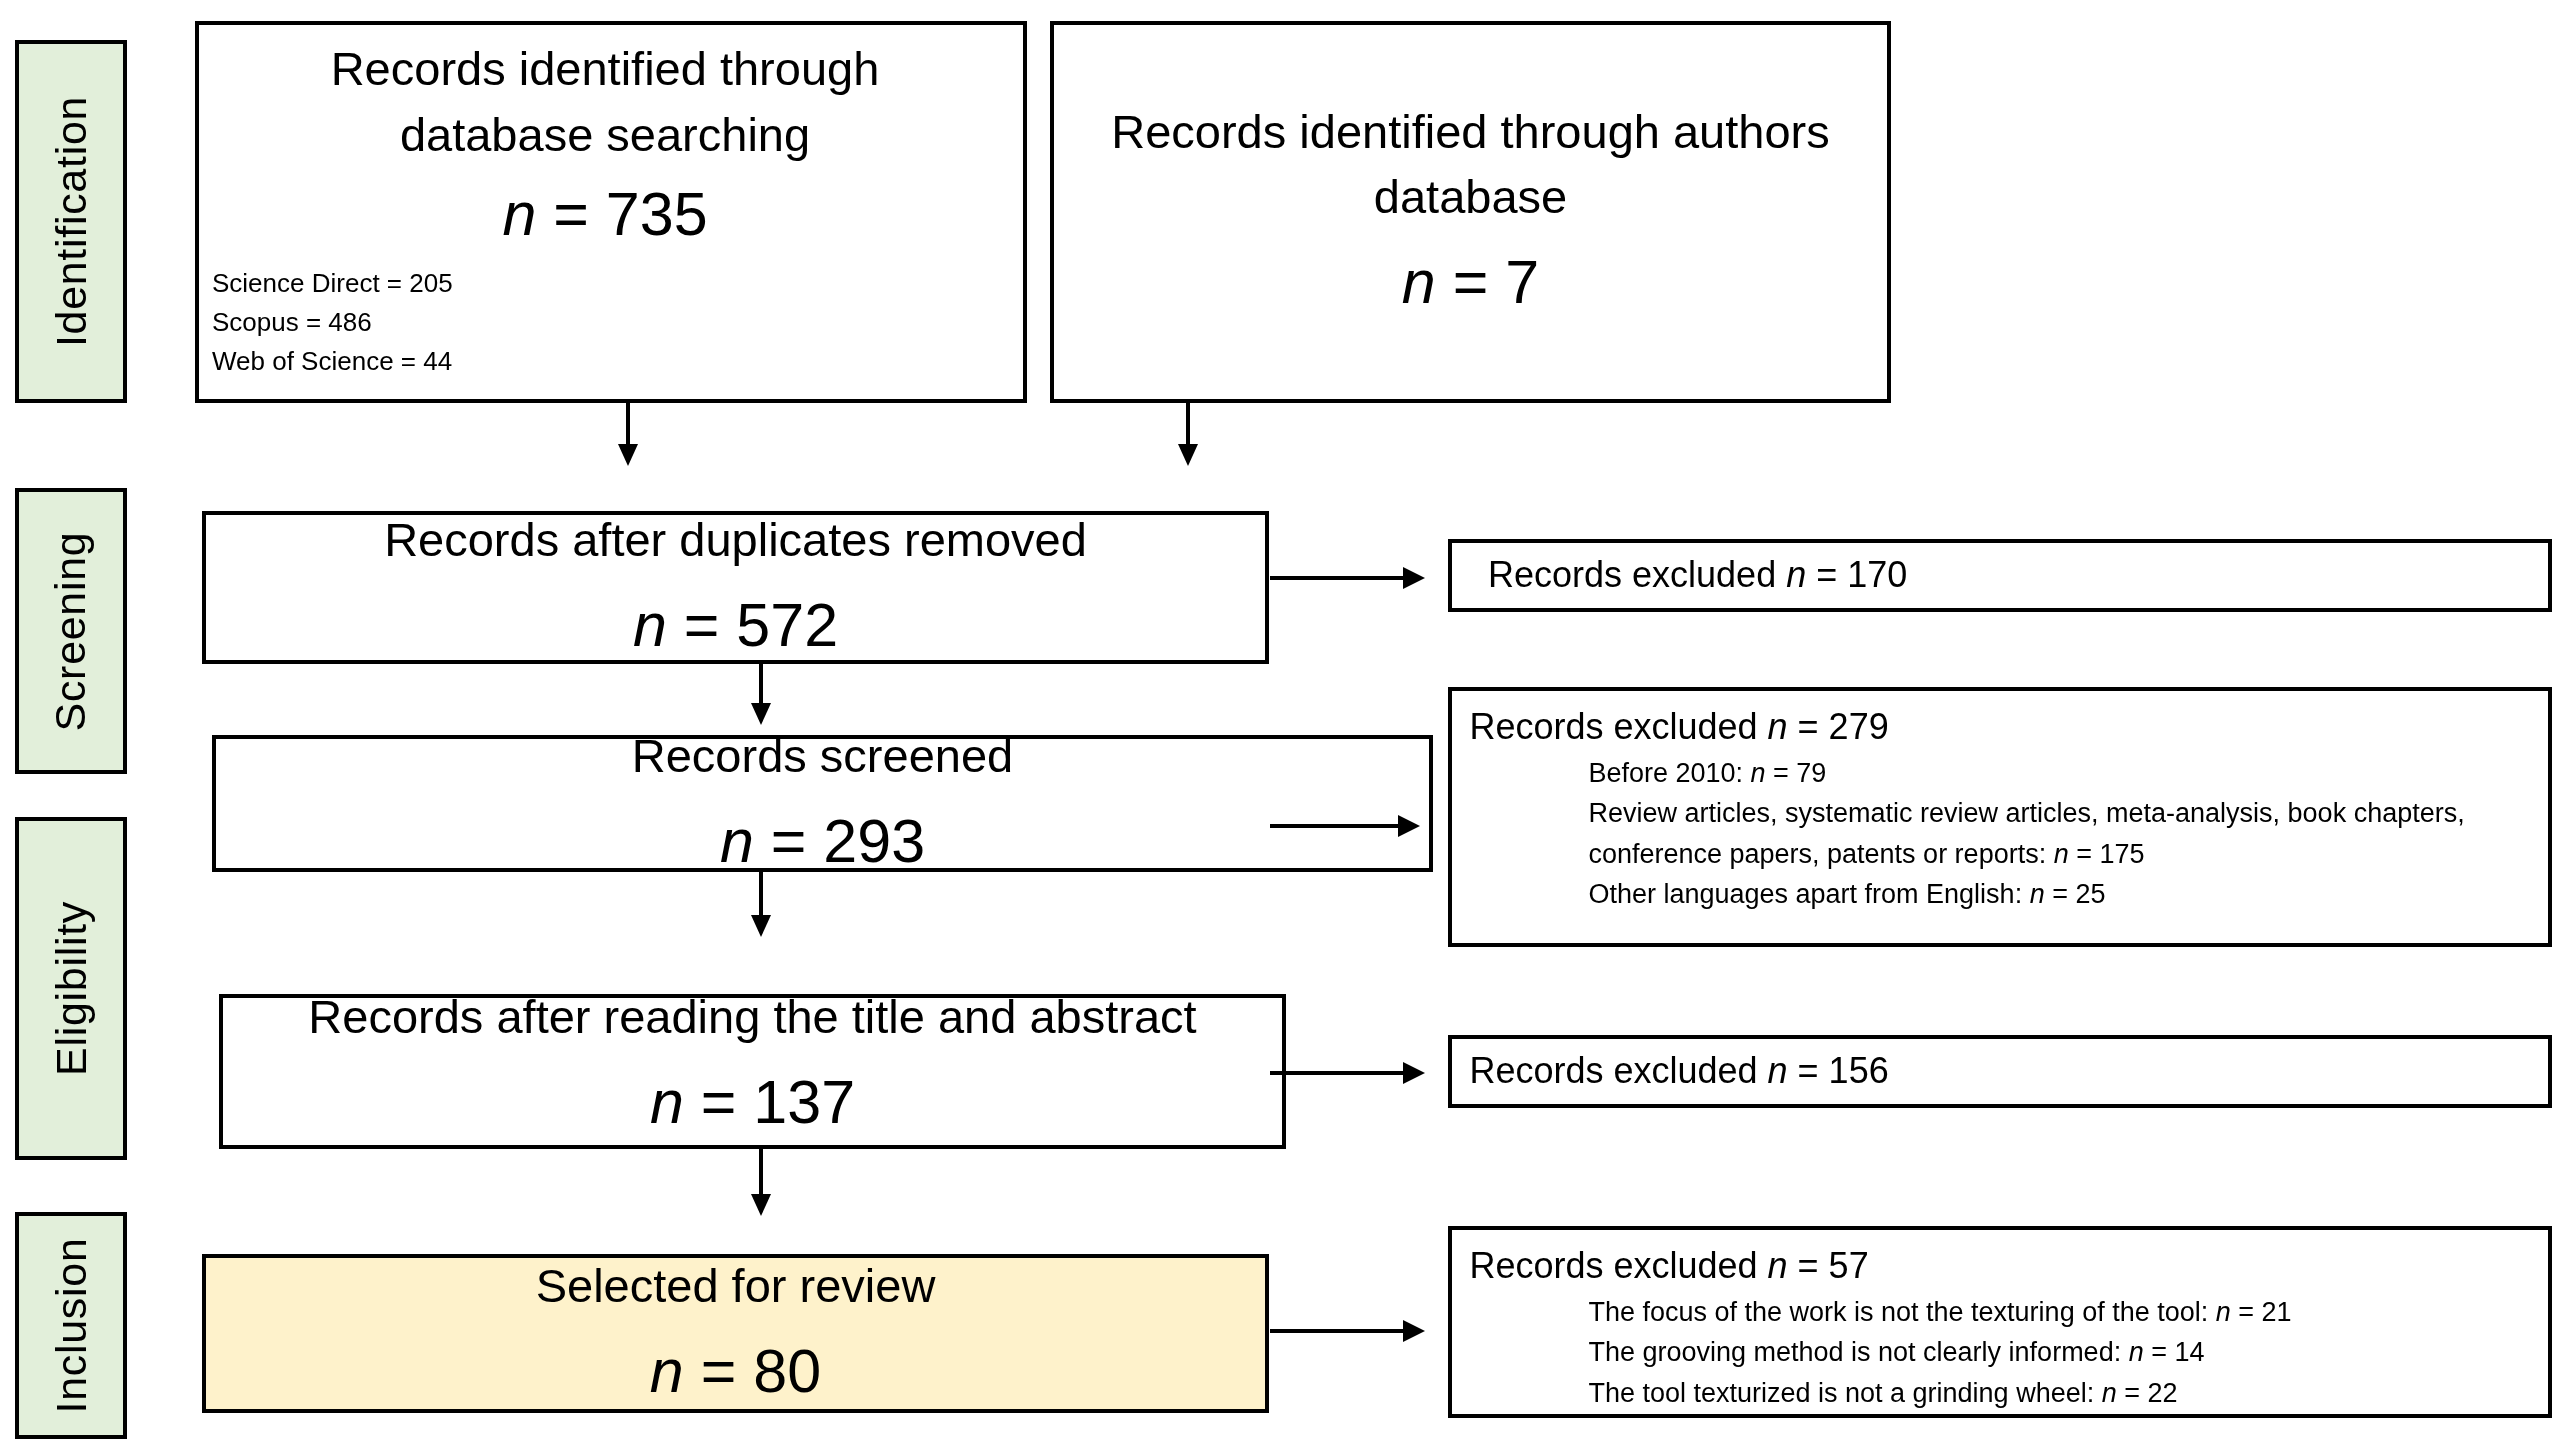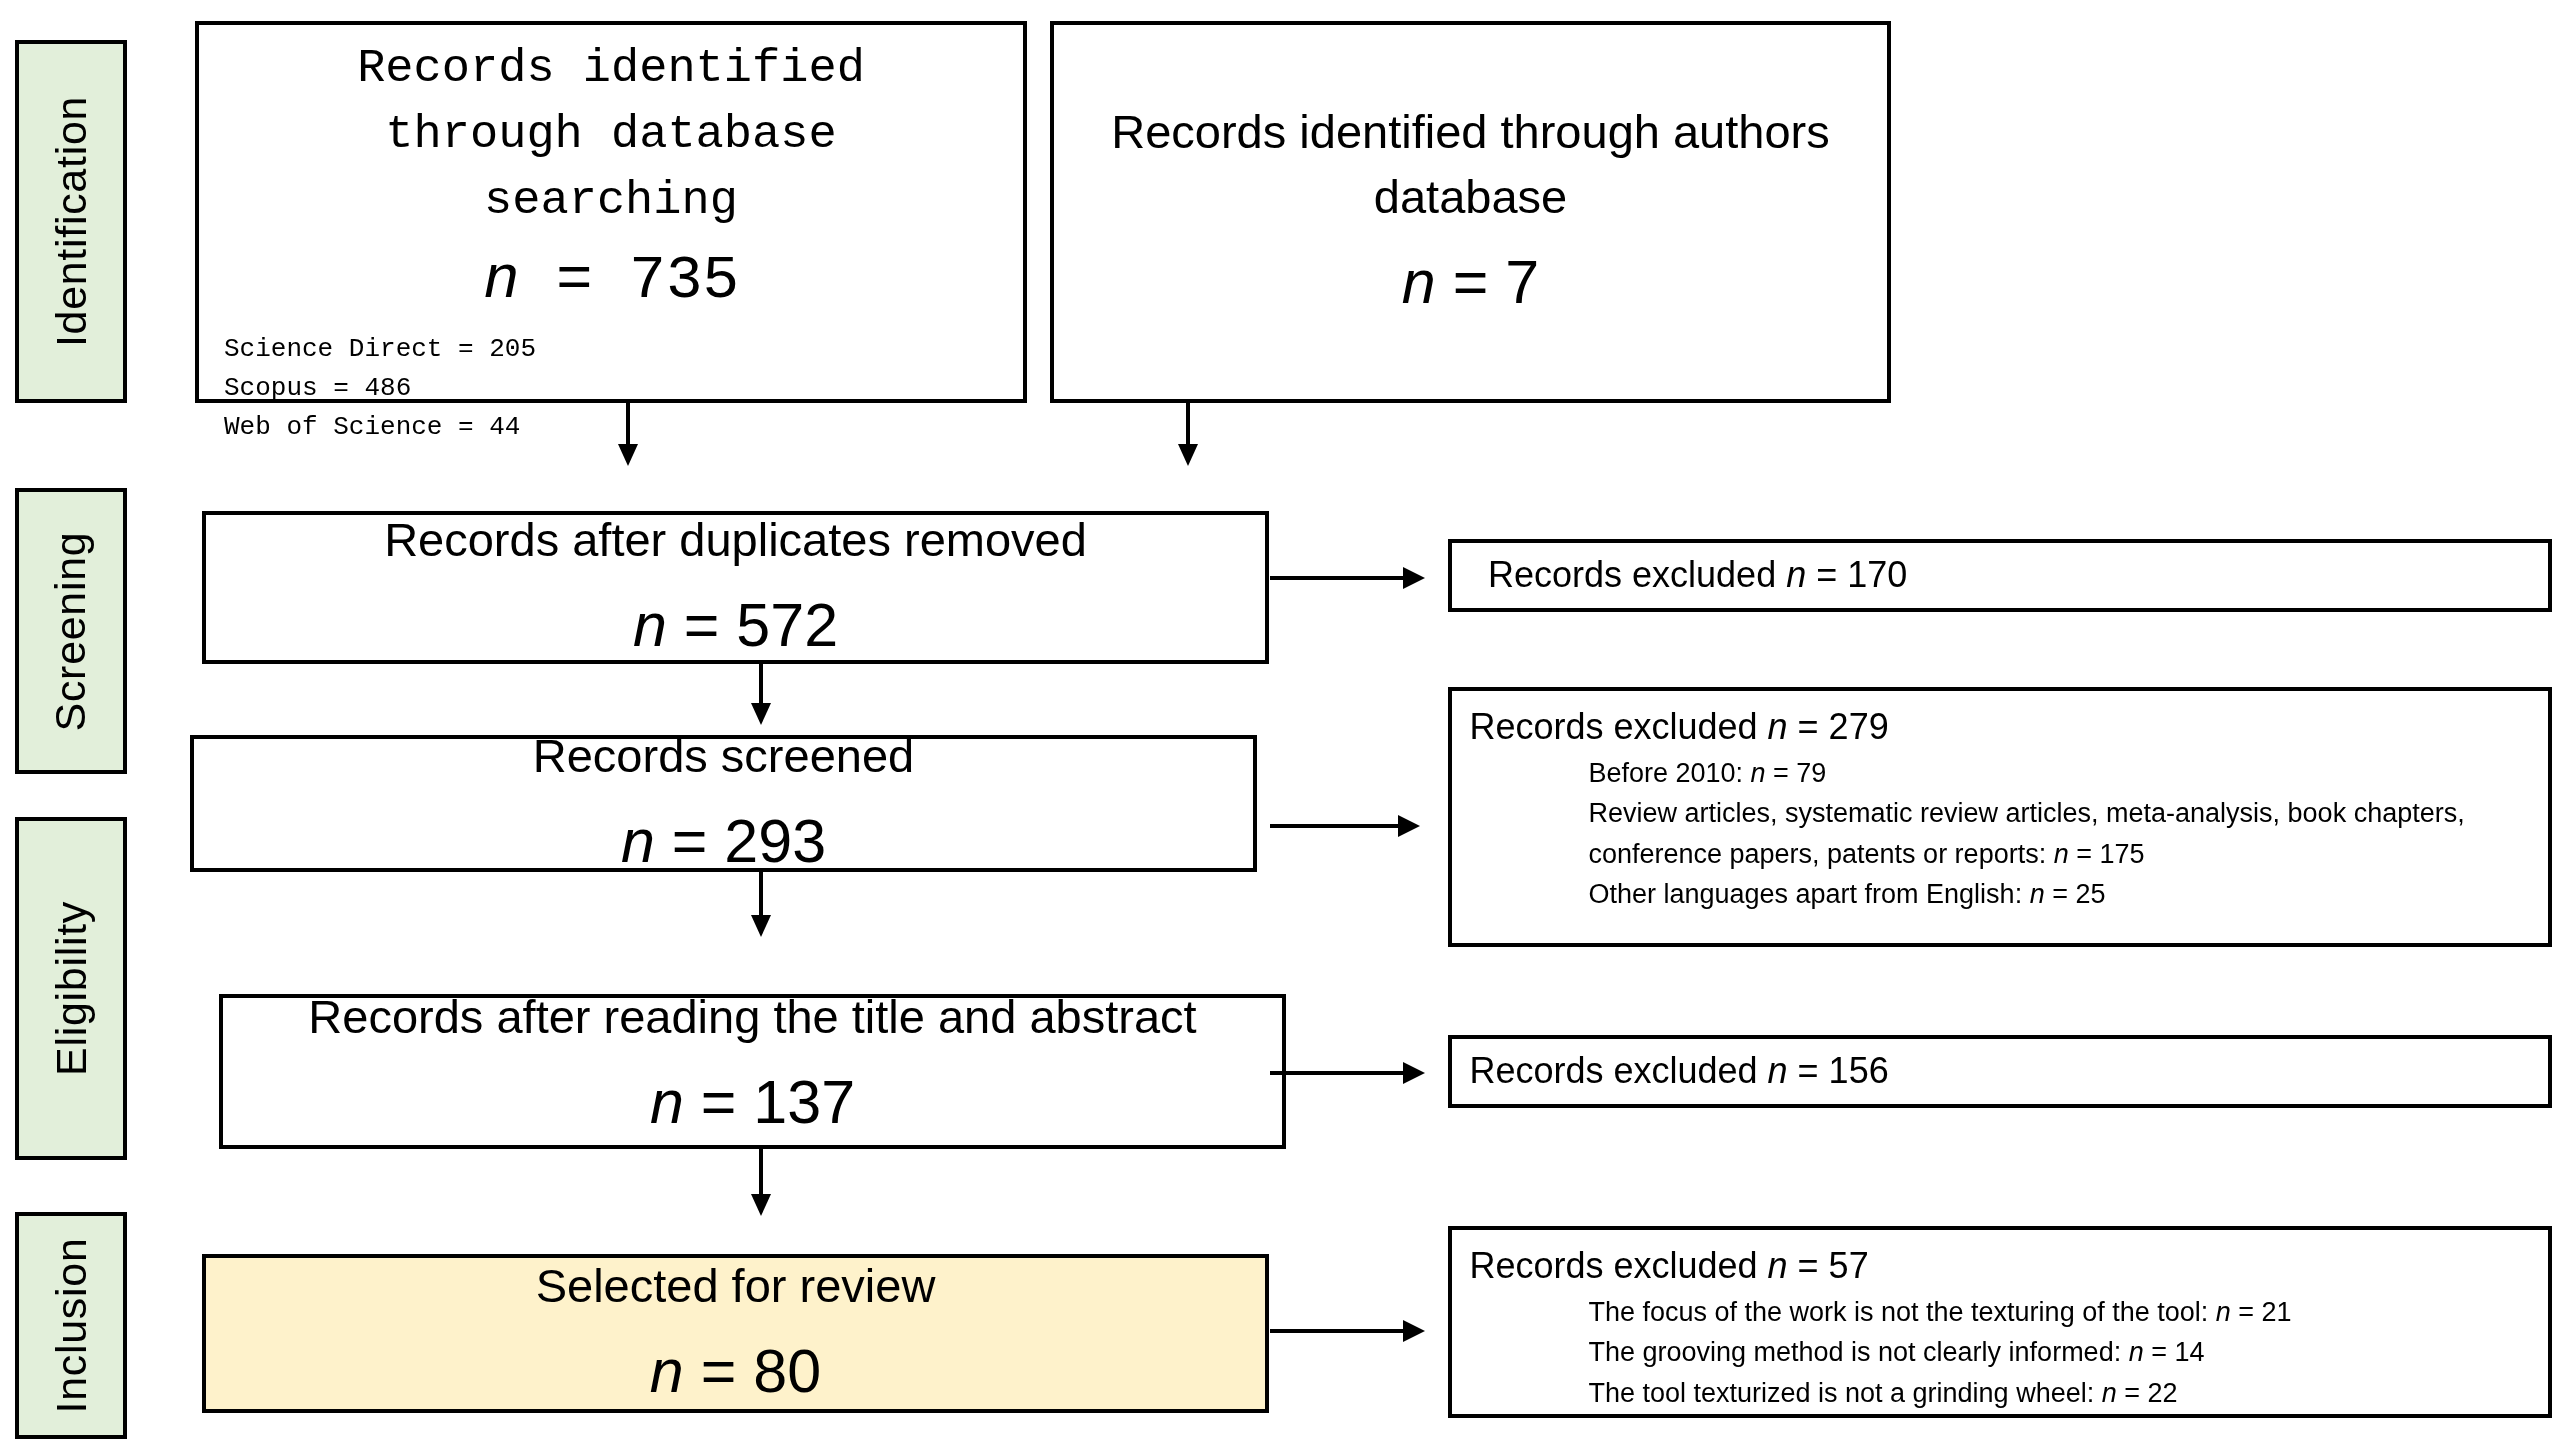--- a/index.html
+++ b/index.html
@@ -44,21 +44,21 @@
     box-sizing: border-box;
     display: flex;
     flex-direction: column;
     justify-content: center;
     text-align: center;
   }
   .fbox .title { font-size: 47px; line-height: 1.4; }
   .fbox .count { font-size: 61px; line-height: 1.4; margin-top: 9.8px; }
   .nv { font-style: italic; }
   
-  .fbox.topbox { justify-content: flex-start; padding: 11px 14px 0 14px; font-family: Liberation Mono, monospace; }
+  .fbox.topbox { justify-content: flex-start; padding: 11px 14px 0 2px; }
   .fbox.topbox .count { margin-top: 4.2px; }
   .titlebox1 { max-width: 642px; margin: 0 auto; }
   .titlebox2 { max-width: 802px; margin: 0 auto; }
   .details { text-align: left; padding-left: 11px; margin-top: 7px; }
   .details div { font-size: 26px; line-height: 1.5; }
   .nowrap { white-space: nowrap; }
   .highlight { background: var(--highlight-fill); }
   
   .ebox {
     position: absolute;
@@ -123,21 +123,21 @@
   <div class="fbox" style="left:1050px;top:21px;width:841px;height:382px;">
     <div class="title titlebox2">Records identified through authors database</div>
     <div class="count"><i class="nv">n</i> = 7</div>
   </div>
 
   <div class="fbox" style="left:202px;top:511px;width:1067px;height:153px;">
     <div class="title nowrap">Records after duplicates removed</div>
     <div class="count"><i class="nv">n</i> = 572</div>
   </div>
 
-  <div class="fbox" style="left:190px;top:735px;width:1067px;height:137px;align-items:center;">
+  <div class="fbox" style="left:212px;top:735px;width:1221px;height:137px;align-items:center;">
     <div class="title nowrap">Records screened</div>
     <div class="count"><i class="nv">n</i> = 293</div>
   </div>
 
   <div class="fbox" style="left:219px;top:994px;width:1067px;height:155px;justify-content:flex-end;">
     <div class="title nowrap">Records after reading the title and abstract</div>
     <div class="count"><i class="nv">n</i> = 137</div>
   </div>
 
   <div class="fbox highlight" style="left:202px;top:1254px;width:1067px;height:159px;">

